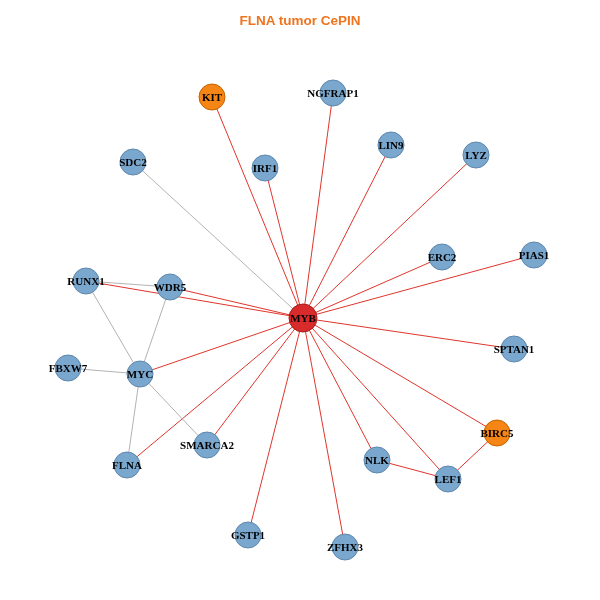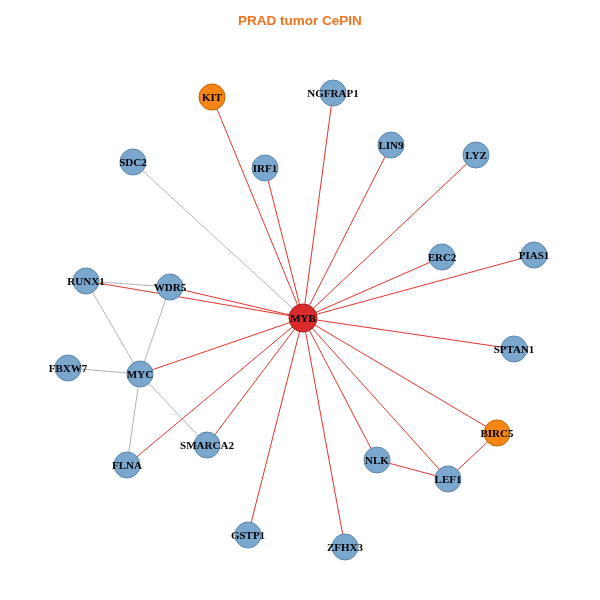--- a/index.html
+++ b/index.html
@@ -36,21 +36,21 @@
     font-family: "Liberation Serif", "DejaVu Serif", serif;
     font-weight: bold;
     font-size: 11px;
     pointer-events: none;
   }
 </style>
 </head>
 <body>
 
 <div id="stage">
-  <div id="chart-title" style="color: rgb(238, 116, 32);">PRAD tumor CePIN</div>
+  <div id="chart-title" style="color: rgb(238, 116, 32);">FLNA tumor CePIN</div>
   <svg id="net" width="600" height="600">
       <line x1="303" y1="318" x2="212" y2="97" stroke="#e0352b" stroke-width="1"></line>
       <line x1="303" y1="318" x2="333" y2="93" stroke="#e0352b" stroke-width="1"></line>
       <line x1="303" y1="318" x2="265" y2="168" stroke="#e0352b" stroke-width="1"></line>
       <line x1="303" y1="318" x2="391" y2="145" stroke="#e0352b" stroke-width="1"></line>
       <line x1="303" y1="318" x2="476" y2="155" stroke="#e0352b" stroke-width="1"></line>
       <line x1="303" y1="318" x2="442" y2="257" stroke="#e0352b" stroke-width="1"></line>
       <line x1="303" y1="318" x2="534" y2="255" stroke="#e0352b" stroke-width="1"></line>
       <line x1="303" y1="318" x2="514" y2="349" stroke="#e0352b" stroke-width="1"></line>
       <line x1="303" y1="318" x2="86" y2="281" stroke="#e0352b" stroke-width="1"></line>

